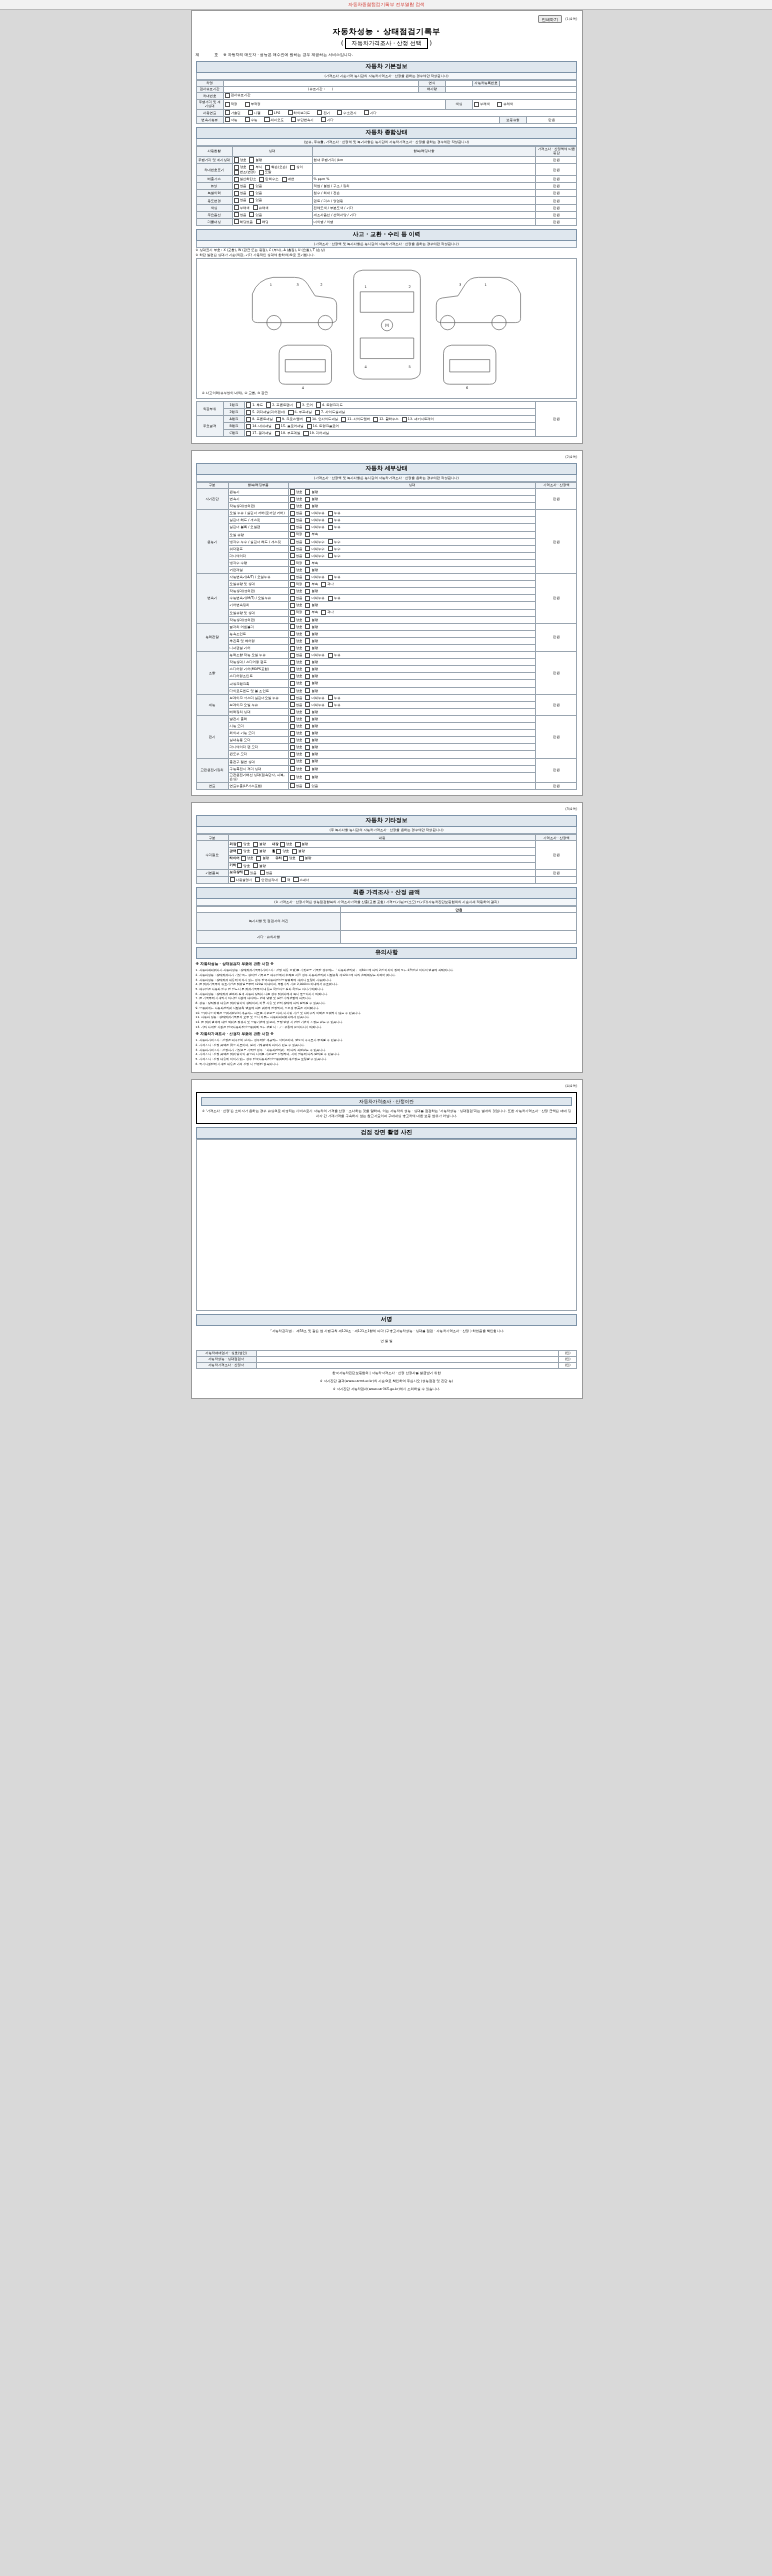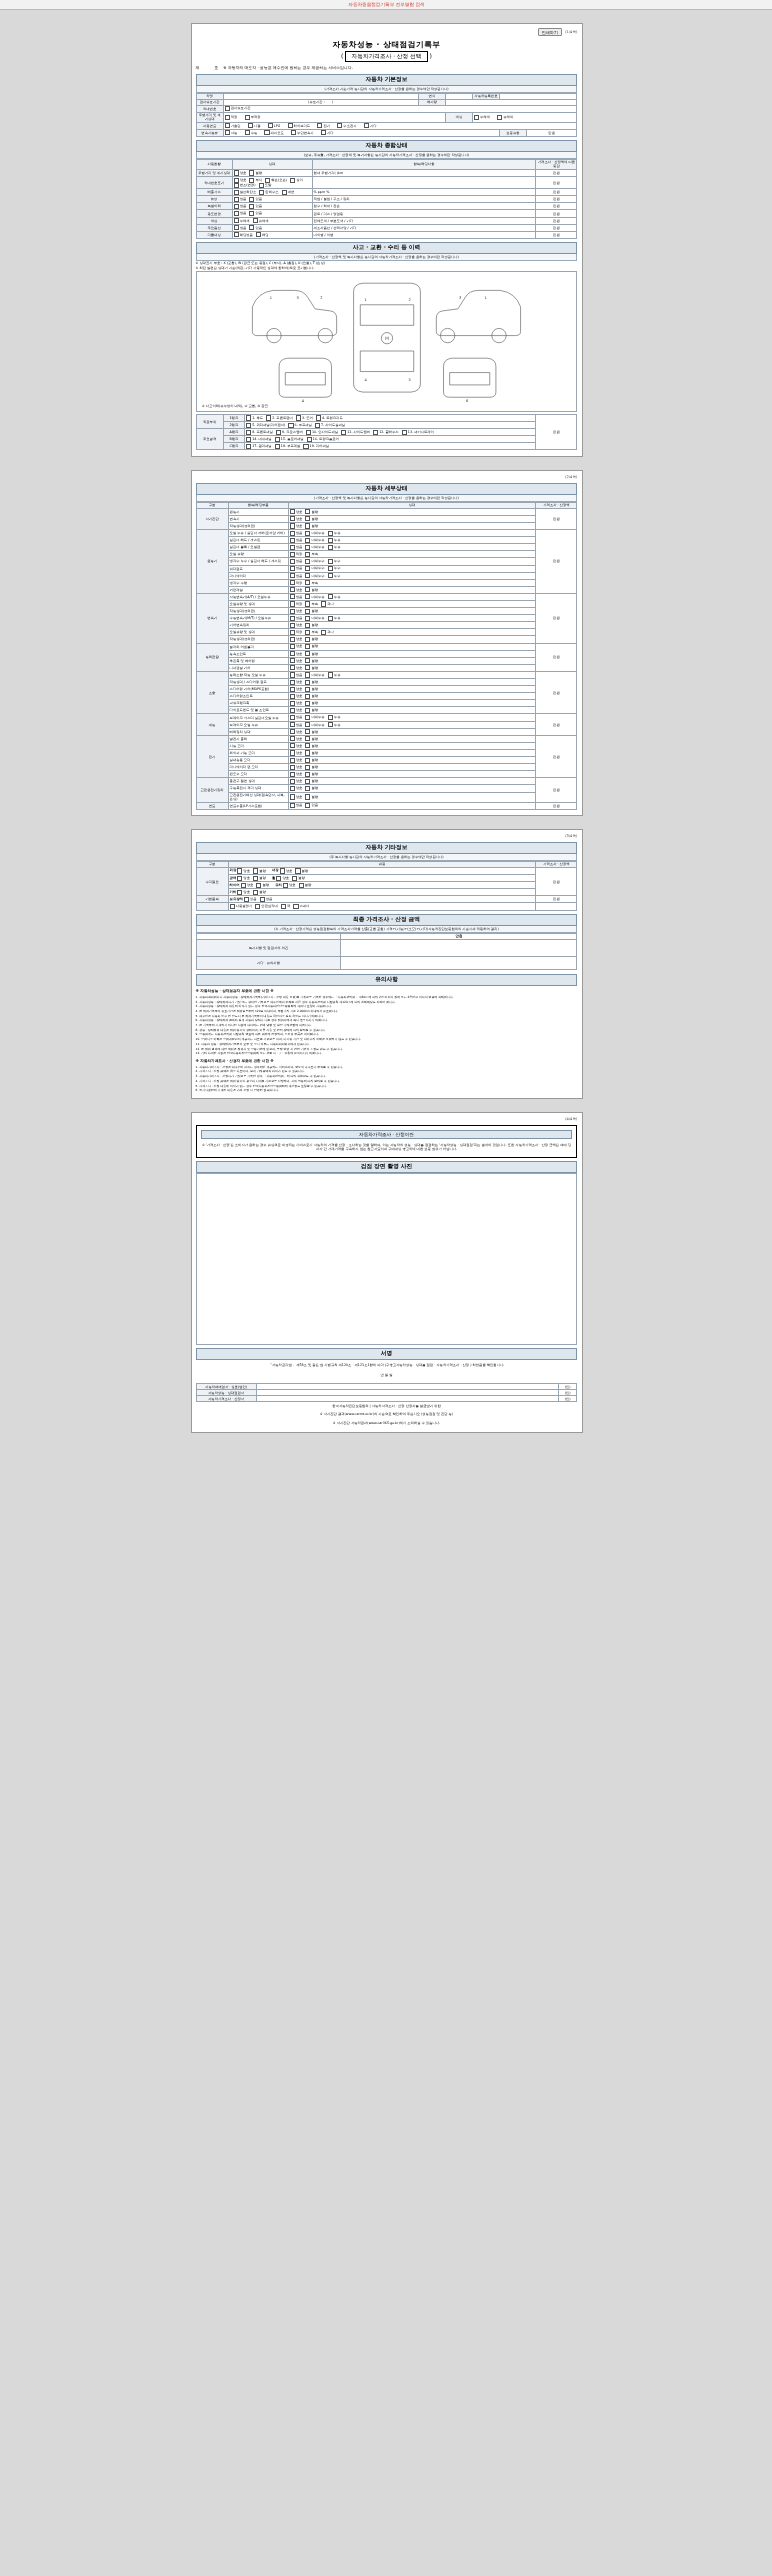--- a/index.html
+++ b/index.html
@@ -1,18 +1,18 @@
 <!DOCTYPE html>
 <html lang="ko" style="font-size:8.2px"><head>
 <meta charset="utf-8">
 <style>
   html,body{margin:0;padding:0;background:#d9d9d9;font-family:"DejaVu Sans","Liberation Sans",sans-serif;}
   #page{width:773px;min-height:2576px;position:relative;background:#d9d9d9;}
   .topbar{height:9.3px;background:#f2f2f2;border-bottom:0.5px solid #bbb;display:flex;align-items:center;justify-content:center;font-size:4.6px;color:#d2352c;}
-  .sheet{width:392px;margin:13px auto;background:#fff;border:0.5px solid #999;position:relative;padding:3.1px 4.1px 5.2px 4.1px;box-sizing:border-box;}
+  .sheet{width:392px;margin:0 auto;background:#fff;border:0.5px solid #999;position:relative;padding:3.1px 4.1px 5.2px 4.1px;box-sizing:border-box;}
   .sheet + .sheet{margin-top:6.2px;}
   .printrow{display:flex;justify-content:flex-end;align-items:center;gap:3.1px;font-size:4.1px;padding:1px 0;}
   .btn{border:0.5px solid #888;background:#eee;font-size:4.1px;padding:0.5px 3.1px;border-radius:1px;}
   .title{text-align:center;font-weight:bold;font-size:7.7px;letter-spacing:0.5px;margin:3.1px 0 1px 0;}
   .subtitle{text-align:center;font-size:6.2px;margin-bottom:2.1px;}
   .subtitle .box{display:inline-block;border:0.5px solid #000;padding:0.5px 5.2px;font-size:5.7px;}
   .lead{font-size:3.9px;line-height:1.5;margin:1px 0 2.1px 0;}
   .sect{background:#dfe7ee;border:0.5px solid #7d93a8;text-align:center;font-weight:bold;font-size:5.7px;padding:1px 0;margin-top:3.1px;}
   .note{font-size:3.3px;text-align:center;border:0.5px solid #9aa9b7;border-top:none;padding:1px 0;background:#f4f7fa;}
   table{border-collapse:collapse;width:100%;font-size:3.3px;}

